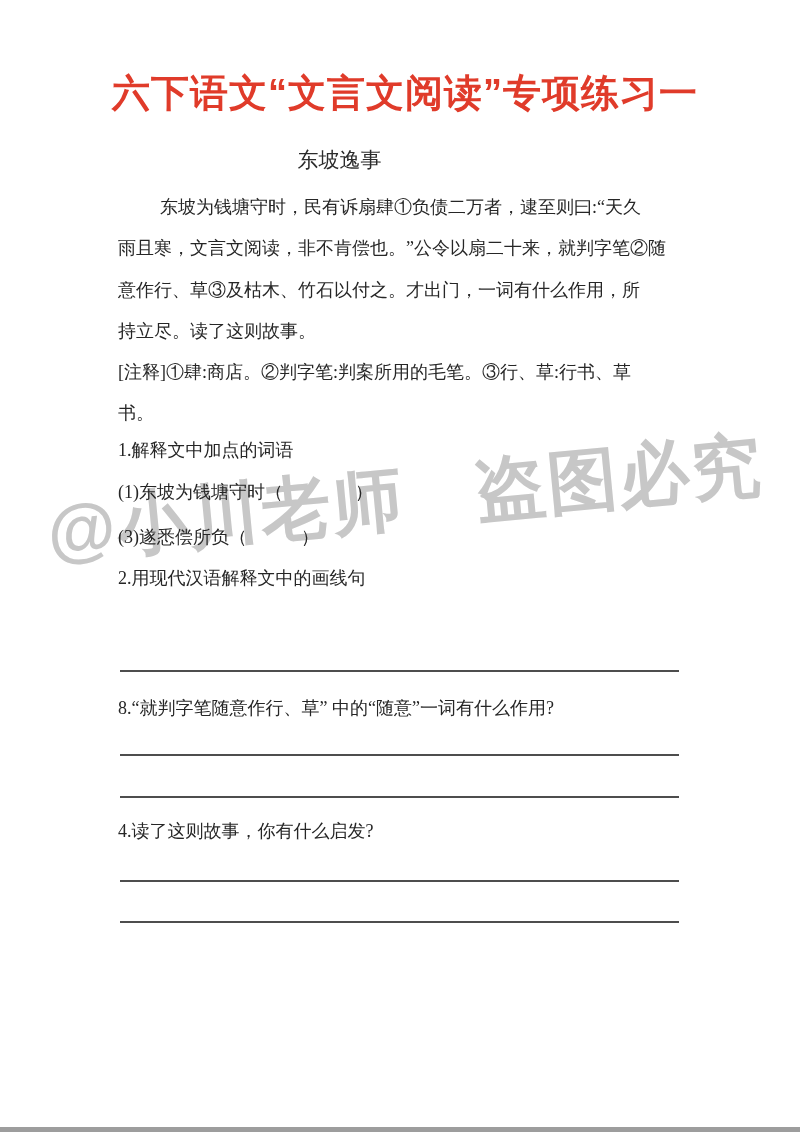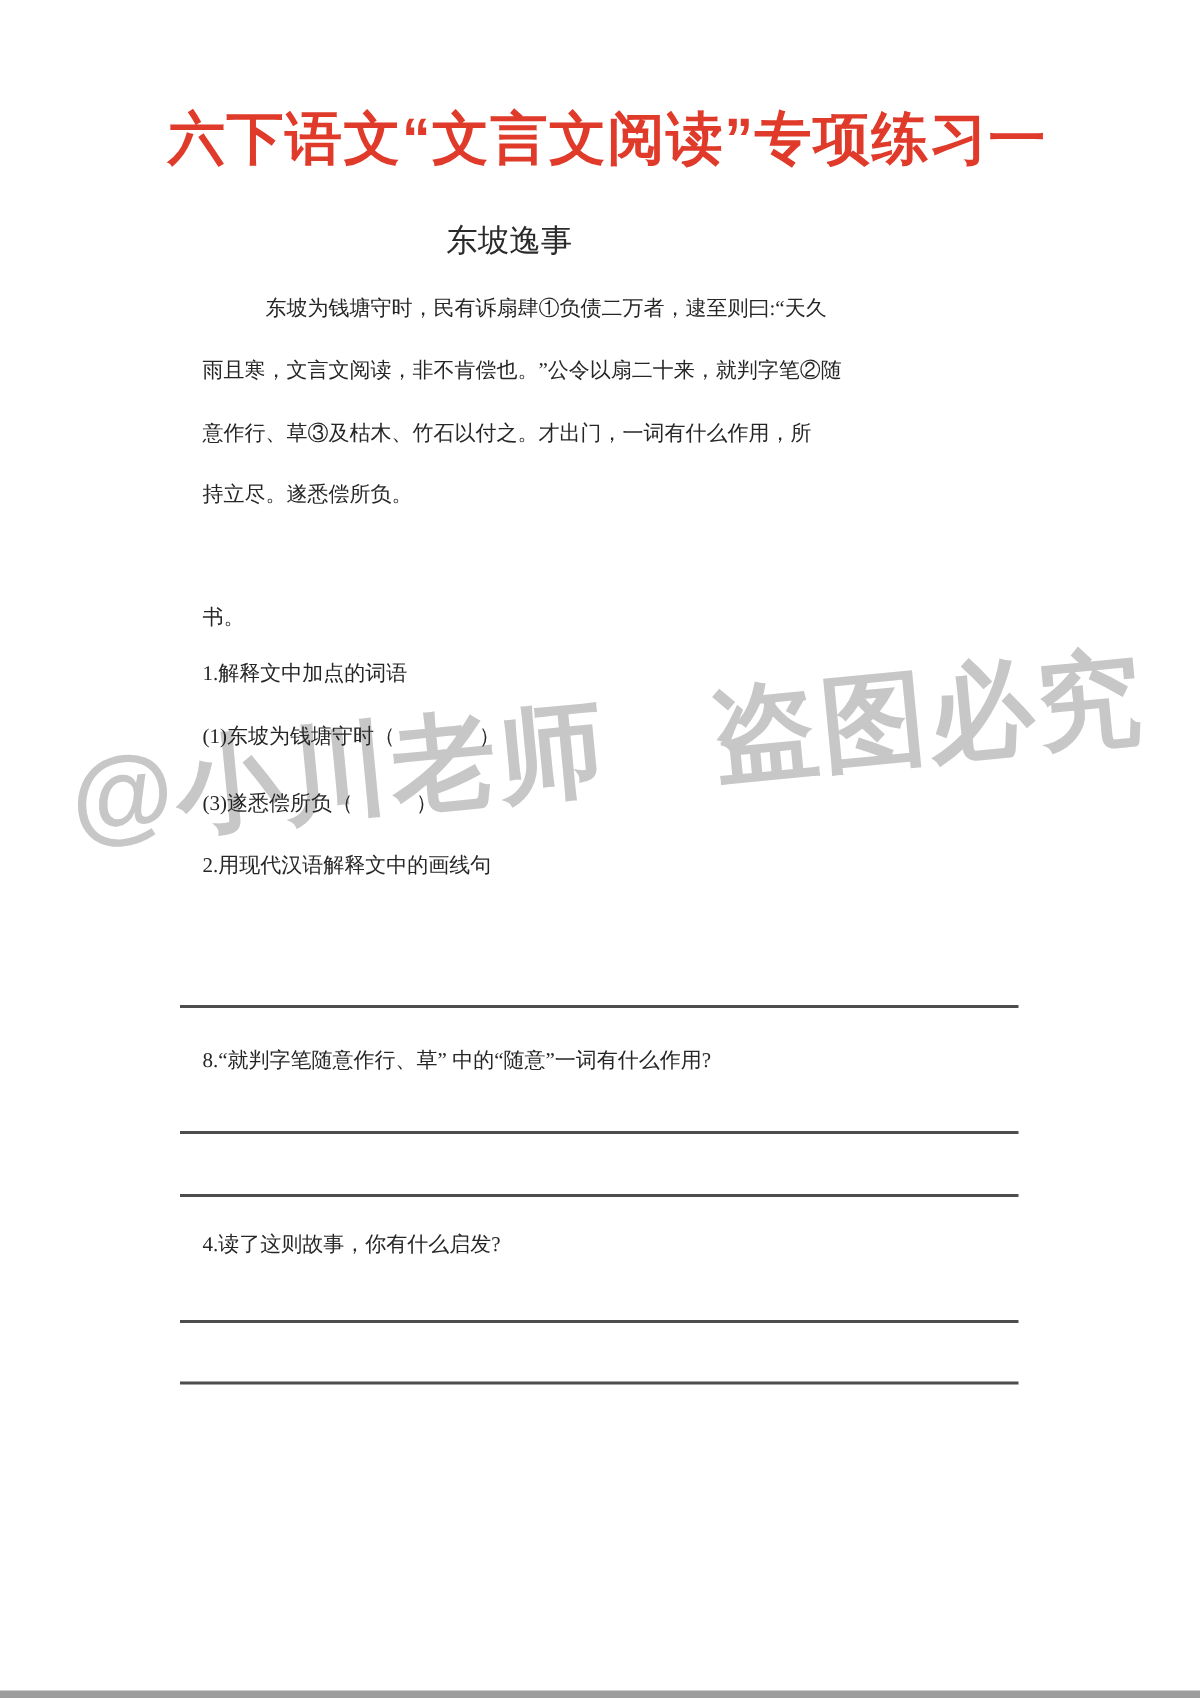--- a/index.html
+++ b/index.html
@@ -56,24 +56,24 @@
     left: 0;
     width: 679px;
     margin: 0;
     text-align: center;
     font-weight: 400;
     font-size: 21px;
     line-height: 28px;
     color: #2b2b2b;
   }
   .textline {
-    left: 135px;
+    left: 118px;
     width: 566px;
     margin: 0;
-    font-size: 14px;
+    font-size: 18px;
     line-height: 28px;
     color: #262626;
     white-space: nowrap;
   }
   .indent { padding-left: 42px; }
   .answer-line {
     left: 120px;
     width: 559px;
     height: 0;
     border-top: 2px solid #4d4d4d;
@@ -95,22 +95,23 @@
 
   <div class="layer">
 
     <h1 class="abs title">六下语文“文言文阅读”专项练习一</h1>
 
     <h2 class="abs subtitle">东坡逸事</h2>
 
     <p class="abs textline indent" style="top:193px">东坡为钱塘守时，民有诉扇肆①负债二万者，逮至则曰:“天久</p>
     <p class="abs textline" style="top:234px">雨且寒，文言文阅读，非不肯偿也。”公令以扇二十来，就判字笔②随</p>
     <p class="abs textline" style="top:276px">意作行、草③及枯木、竹石以付之。才出门，一词有什么作用，所</p>
-    <p class="abs textline" style="top:317px">持立尽。遂悉偿所负。</p>
+    <p class="abs textline" style="top:317px">持立尽。读了这则故事。</p>
 
+    <p class="abs textline" style="top:358px">[注释]①肆:商店。②判字笔:判案所用的毛笔。③行、草:行书、草</p>
     <p class="abs textline" style="top:399px">书。</p>
 
     <p class="abs textline" style="top:436px">1.解释文中加点的词语</p>
     <p class="abs textline" style="top:478px">(1)东坡为钱塘守时（　　　　）</p>
     <p class="abs textline" style="top:523px">(3)遂悉偿所负（　　　）</p>
 
     <p class="abs textline" style="top:564px">2.用现代汉语解释文中的画线句</p>
 
     <div class="abs answer-line" style="top:670px"></div>
 

